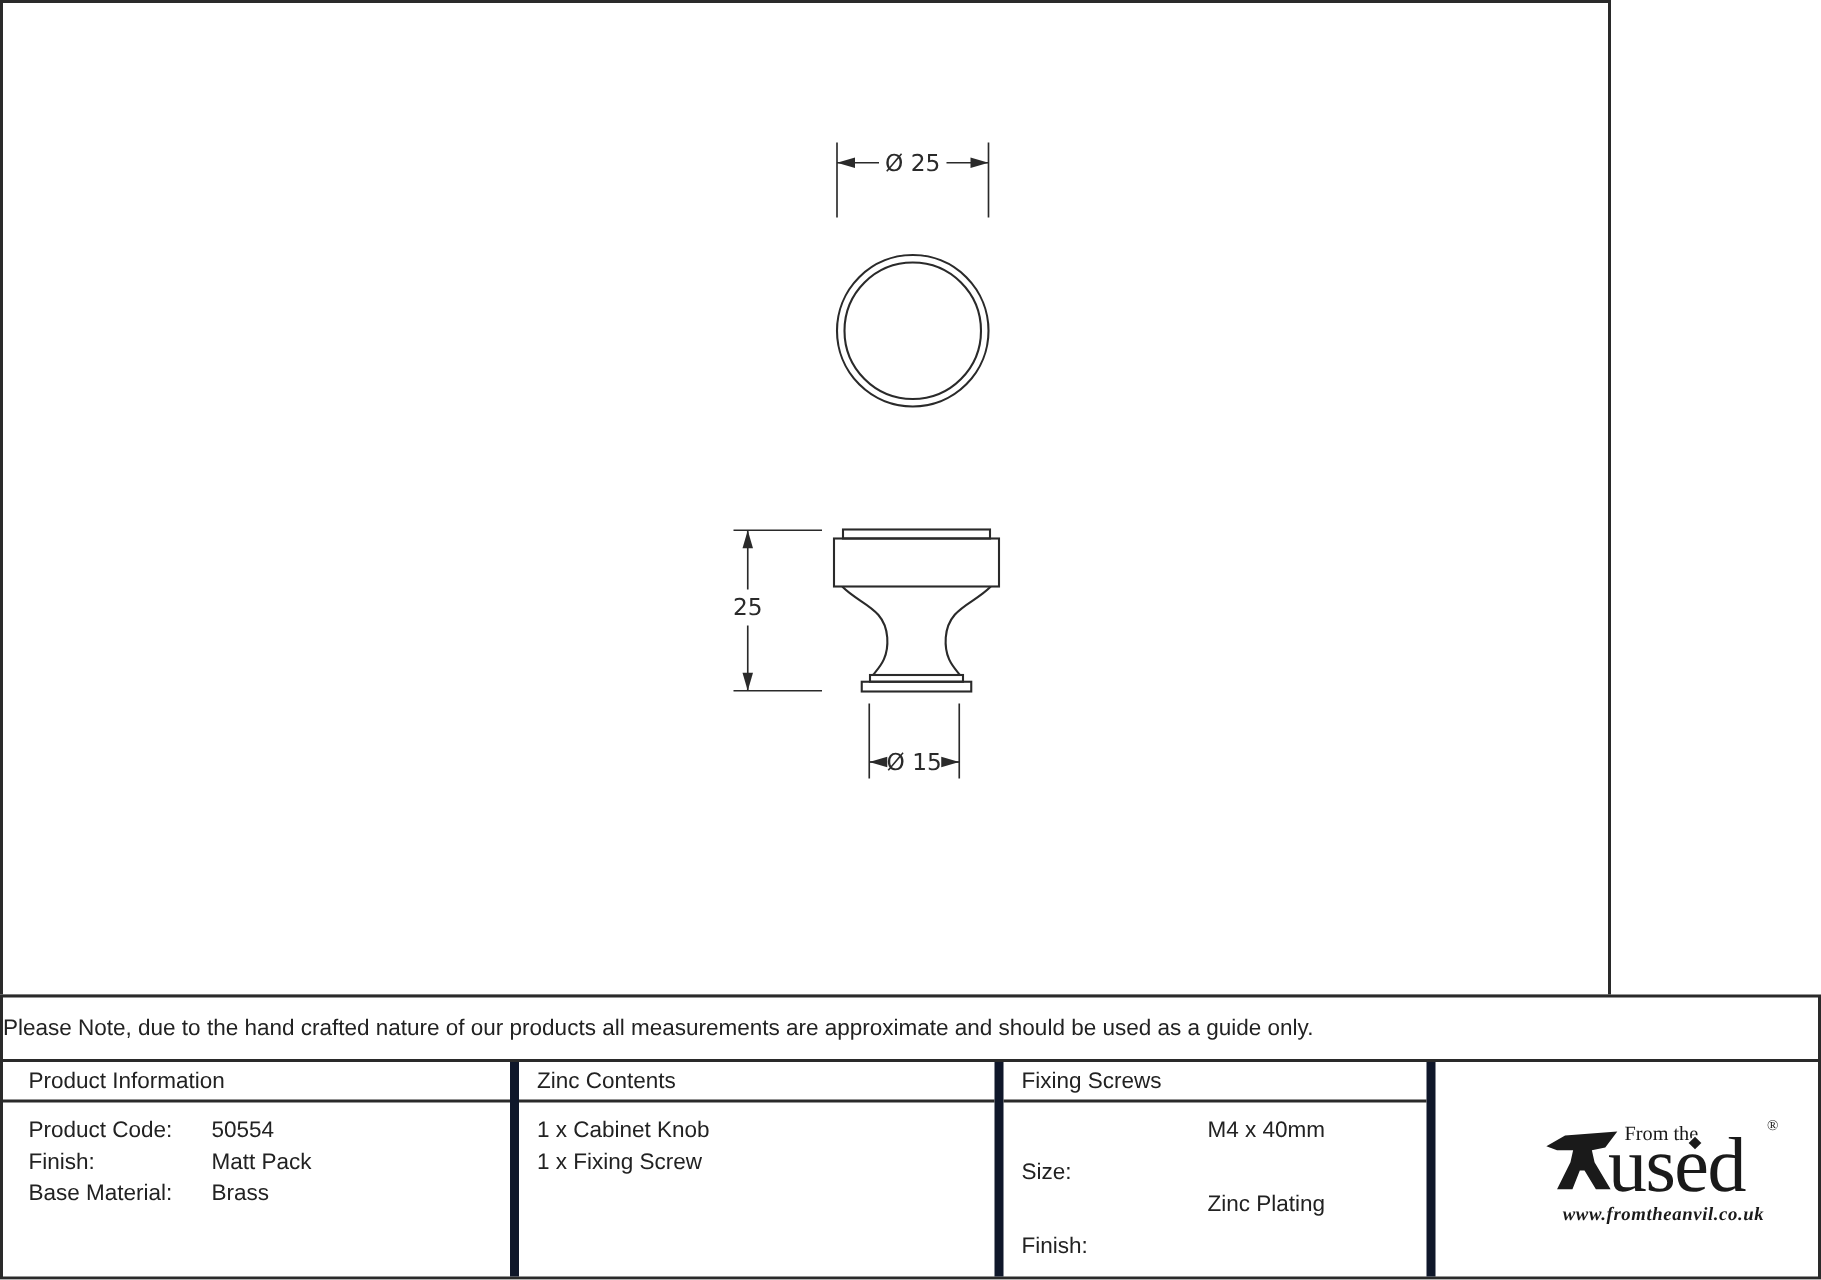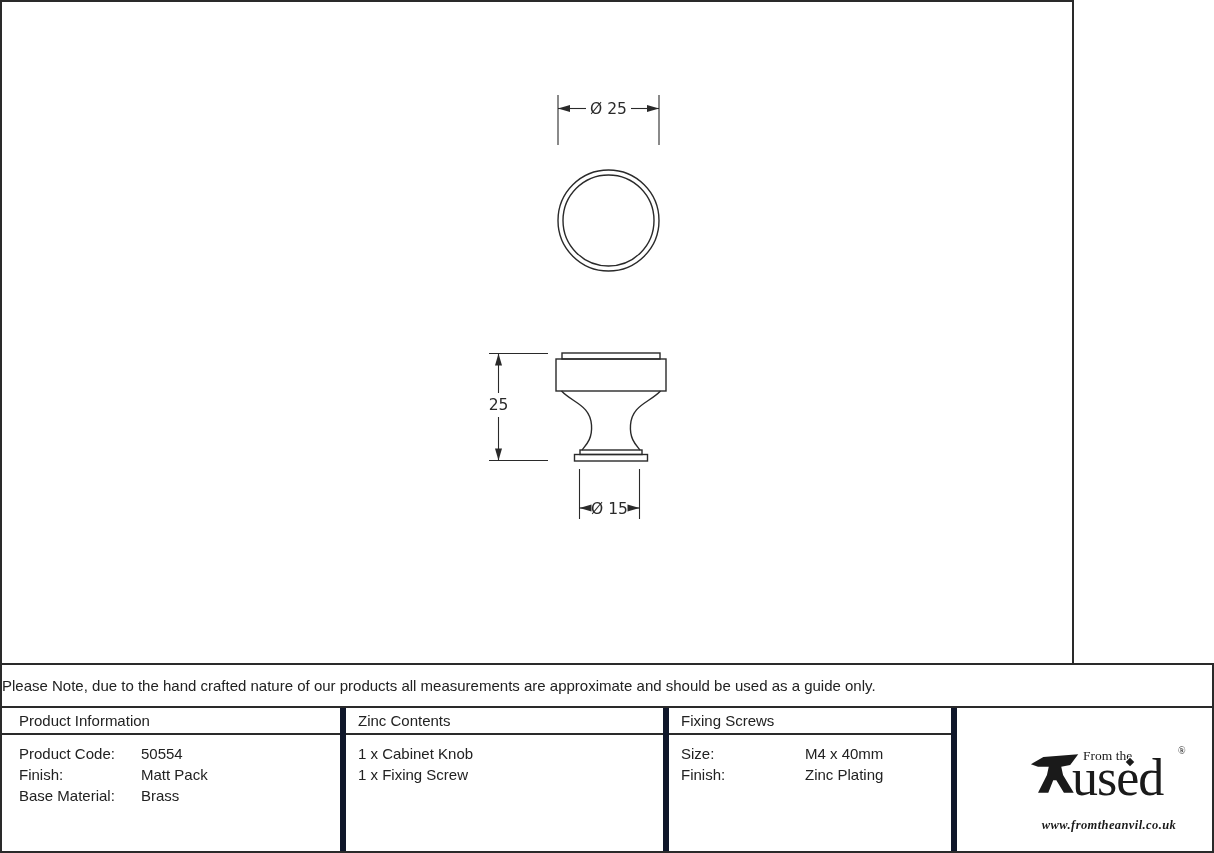--- a/index.html
+++ b/index.html
@@ -34,21 +34,21 @@
 
   .cell-header {
     height:27px; border-bottom:2px solid #2a2a2a; display:flex; align-items:center;
     font-size:15px; padding-left:17px;
   }
   .col-2 .cell-header, .col-3 .cell-header { padding-left:12px; }
   .cell-body { padding:9px 0 0 17px; font-size:15px; line-height:20.8px; }
   .col-2 .cell-body, .col-3 .cell-body { padding-left:12px; }
   .kv-row { display:flex;gap:18px; }
   .kv-label { width:104px; flex:0 0 auto; }
-  .col-3 .kv-label { width:106px; }
+  .col-3 .kv-label { width:106px;margin-top:28px; }
 
   .logo-wrap { position:absolute; left:28px; top:38px; width:162px; height:76px; }
   .anvil-glyph { position:absolute; left:2px; top:4px; }
   .logo-from-the {
     position:absolute; left:55px; top:2px;
     font-family:"Liberation Serif", serif; font-size:13.5px; color:#1a1a1a;
   }
   .logo-brand {
     position:absolute; left:44px; top:6px;
     font-family:"Liberation Serif", serif; font-size:52px; line-height:52px;
@@ -61,21 +61,21 @@
   .logo-idot {
     position:absolute; left:98px; top:12px; width:8px; height:8px;
     background:#ffffff; transform:rotate(45deg);
   }
   .logo-idot::after {
     content:""; position:absolute; left:1px; top:1px; width:6px; height:6px; background:#1a1a1a;
   }
   .logo-site {
     position:absolute; left:0; top:56px; width:162px; text-align:center;
     font-family:"Liberation Serif", serif; font-style:italic; font-weight:bold;
-    font-size:12.5px; letter-spacing:0.4px; color:#1a1a1a; white-space:nowrap;margin-top:16px;
+    font-size:12.5px; letter-spacing:0.4px; color:#1a1a1a; white-space:nowrap;
   }
 </style>
 </head>
 <body>
 
 <div class="page">
 
   <div class="drawing-area">
     <svg class="drawing-svg" width="1214" height="663" viewBox="0 0 1214 663" fill="none" stroke="#2a2a2a">
 

